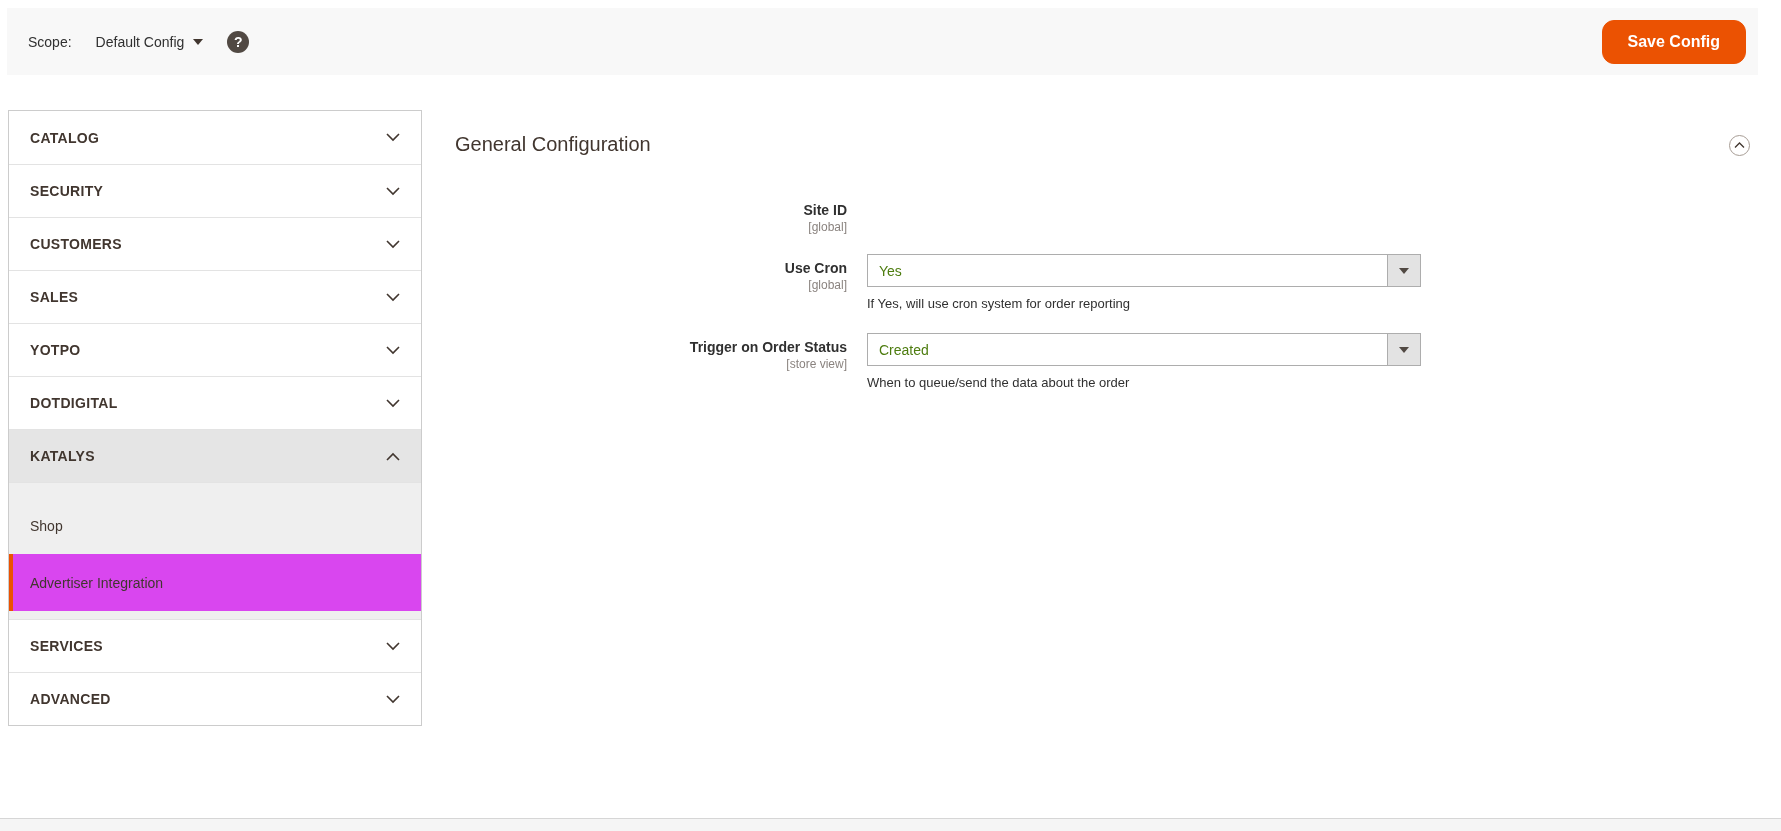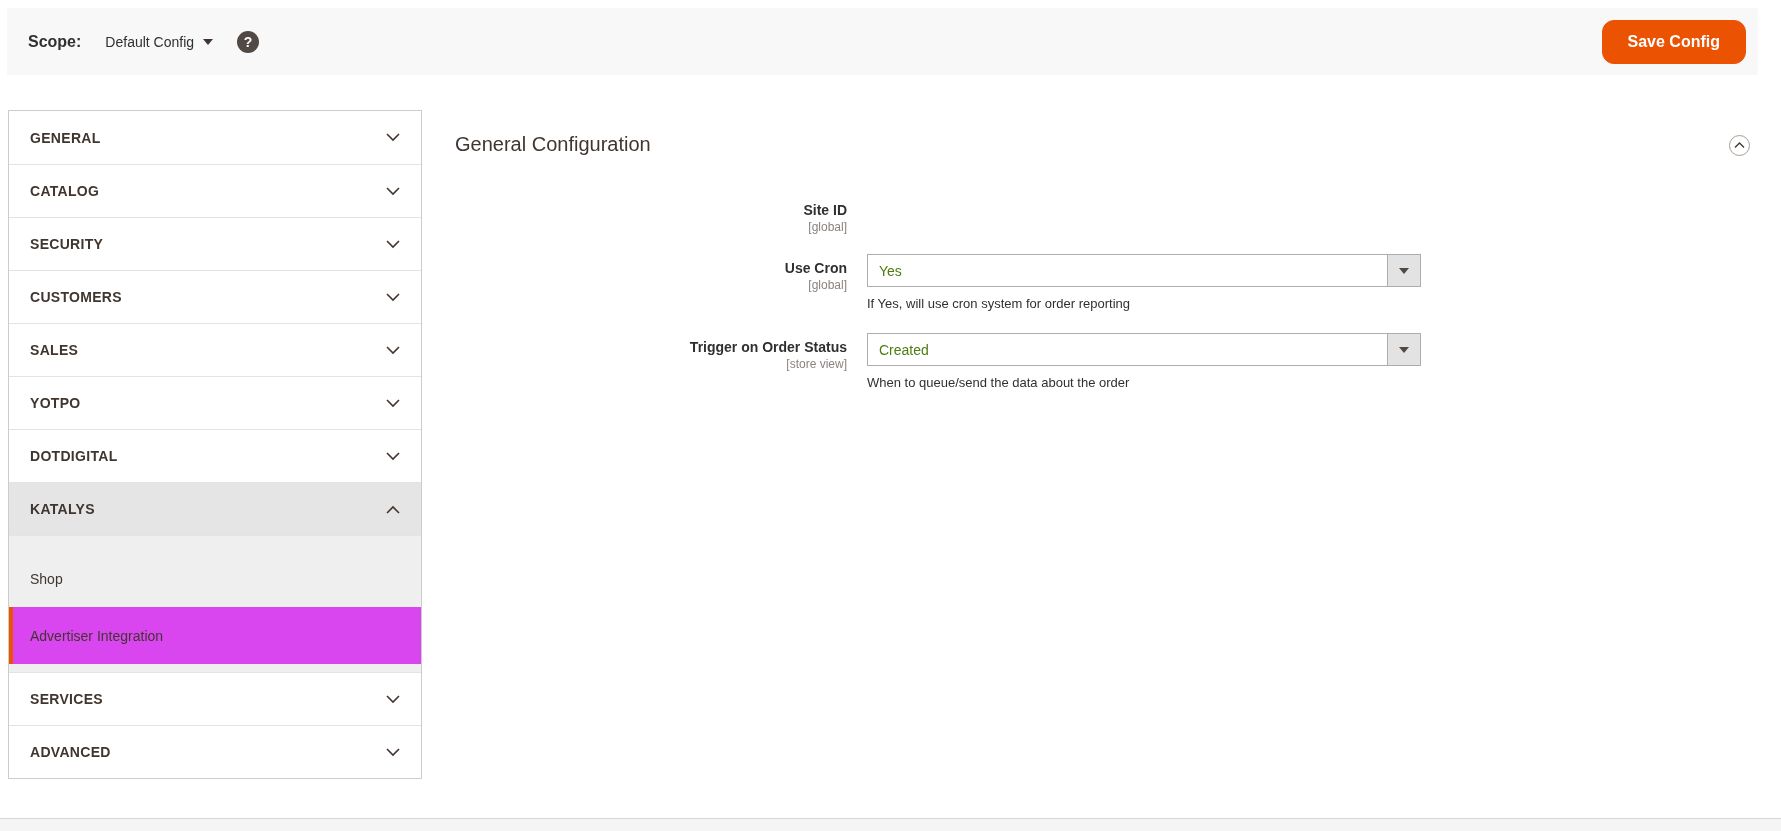--- a/index.html
+++ b/index.html
@@ -7,21 +7,21 @@
   body {
     position:relative; background:#fff; overflow:hidden;
     font-family:"Liberation Sans", sans-serif; color:#303030;
   }
   
   .toolbar {
     position:absolute; left:7px; top:8px; width:1751px; height:67px;
     background:#f8f8f8; display:flex; align-items:center;
     padding:0 12px 0 21px;
   }
-  .scope-label { font-size:16px; font-weight:700; color:#303030; }
+  .scope-label { font-size:14px; font-weight:400; color:#303030; }
   .scope-select { display:flex; align-items:center; margin-left:24px; cursor:pointer; }
   .scope-value { font-size:14px; color:#303030; }
   .caret-down {
     width:0; height:0; margin-left:9px;
     border-left:5px solid transparent; border-right:5px solid transparent;
     border-top:6px solid #41362f;
   }
   .help-btn {
     width:22px; height:22px; border-radius:50%; background:#514943; color:#fff;
     font-size:14px; font-weight:700; display:flex; align-items:center;
@@ -101,26 +101,20 @@
   <div class="help-btn">
     <span>?</span>
   </div>
   <button class="save-btn">Save Config</button>
 </div>
 
 <div class="layout">
 
   <div class="sidebar">
     <div class="nav-section">
-      <span class="lbl">GENERAL</span>
-      <svg class="chev" width="14" height="9" viewBox="0 0 14 9">
-          <path d="M1 1l6 6 6-6" fill="none" stroke="#41362f" stroke-width="1.6"></path>
-        </svg>
-    </div>
-    <div class="nav-section">
       <span class="lbl">CATALOG</span>
       <svg class="chev" width="14" height="9" viewBox="0 0 14 9">
           <path d="M1 1l6 6 6-6" fill="none" stroke="#41362f" stroke-width="1.6"></path>
         </svg>
     </div>
     <div class="nav-section">
       <span class="lbl">SECURITY</span>
       <svg class="chev" width="14" height="9" viewBox="0 0 14 9">
           <path d="M1 1l6 6 6-6" fill="none" stroke="#41362f" stroke-width="1.6"></path>
         </svg>

